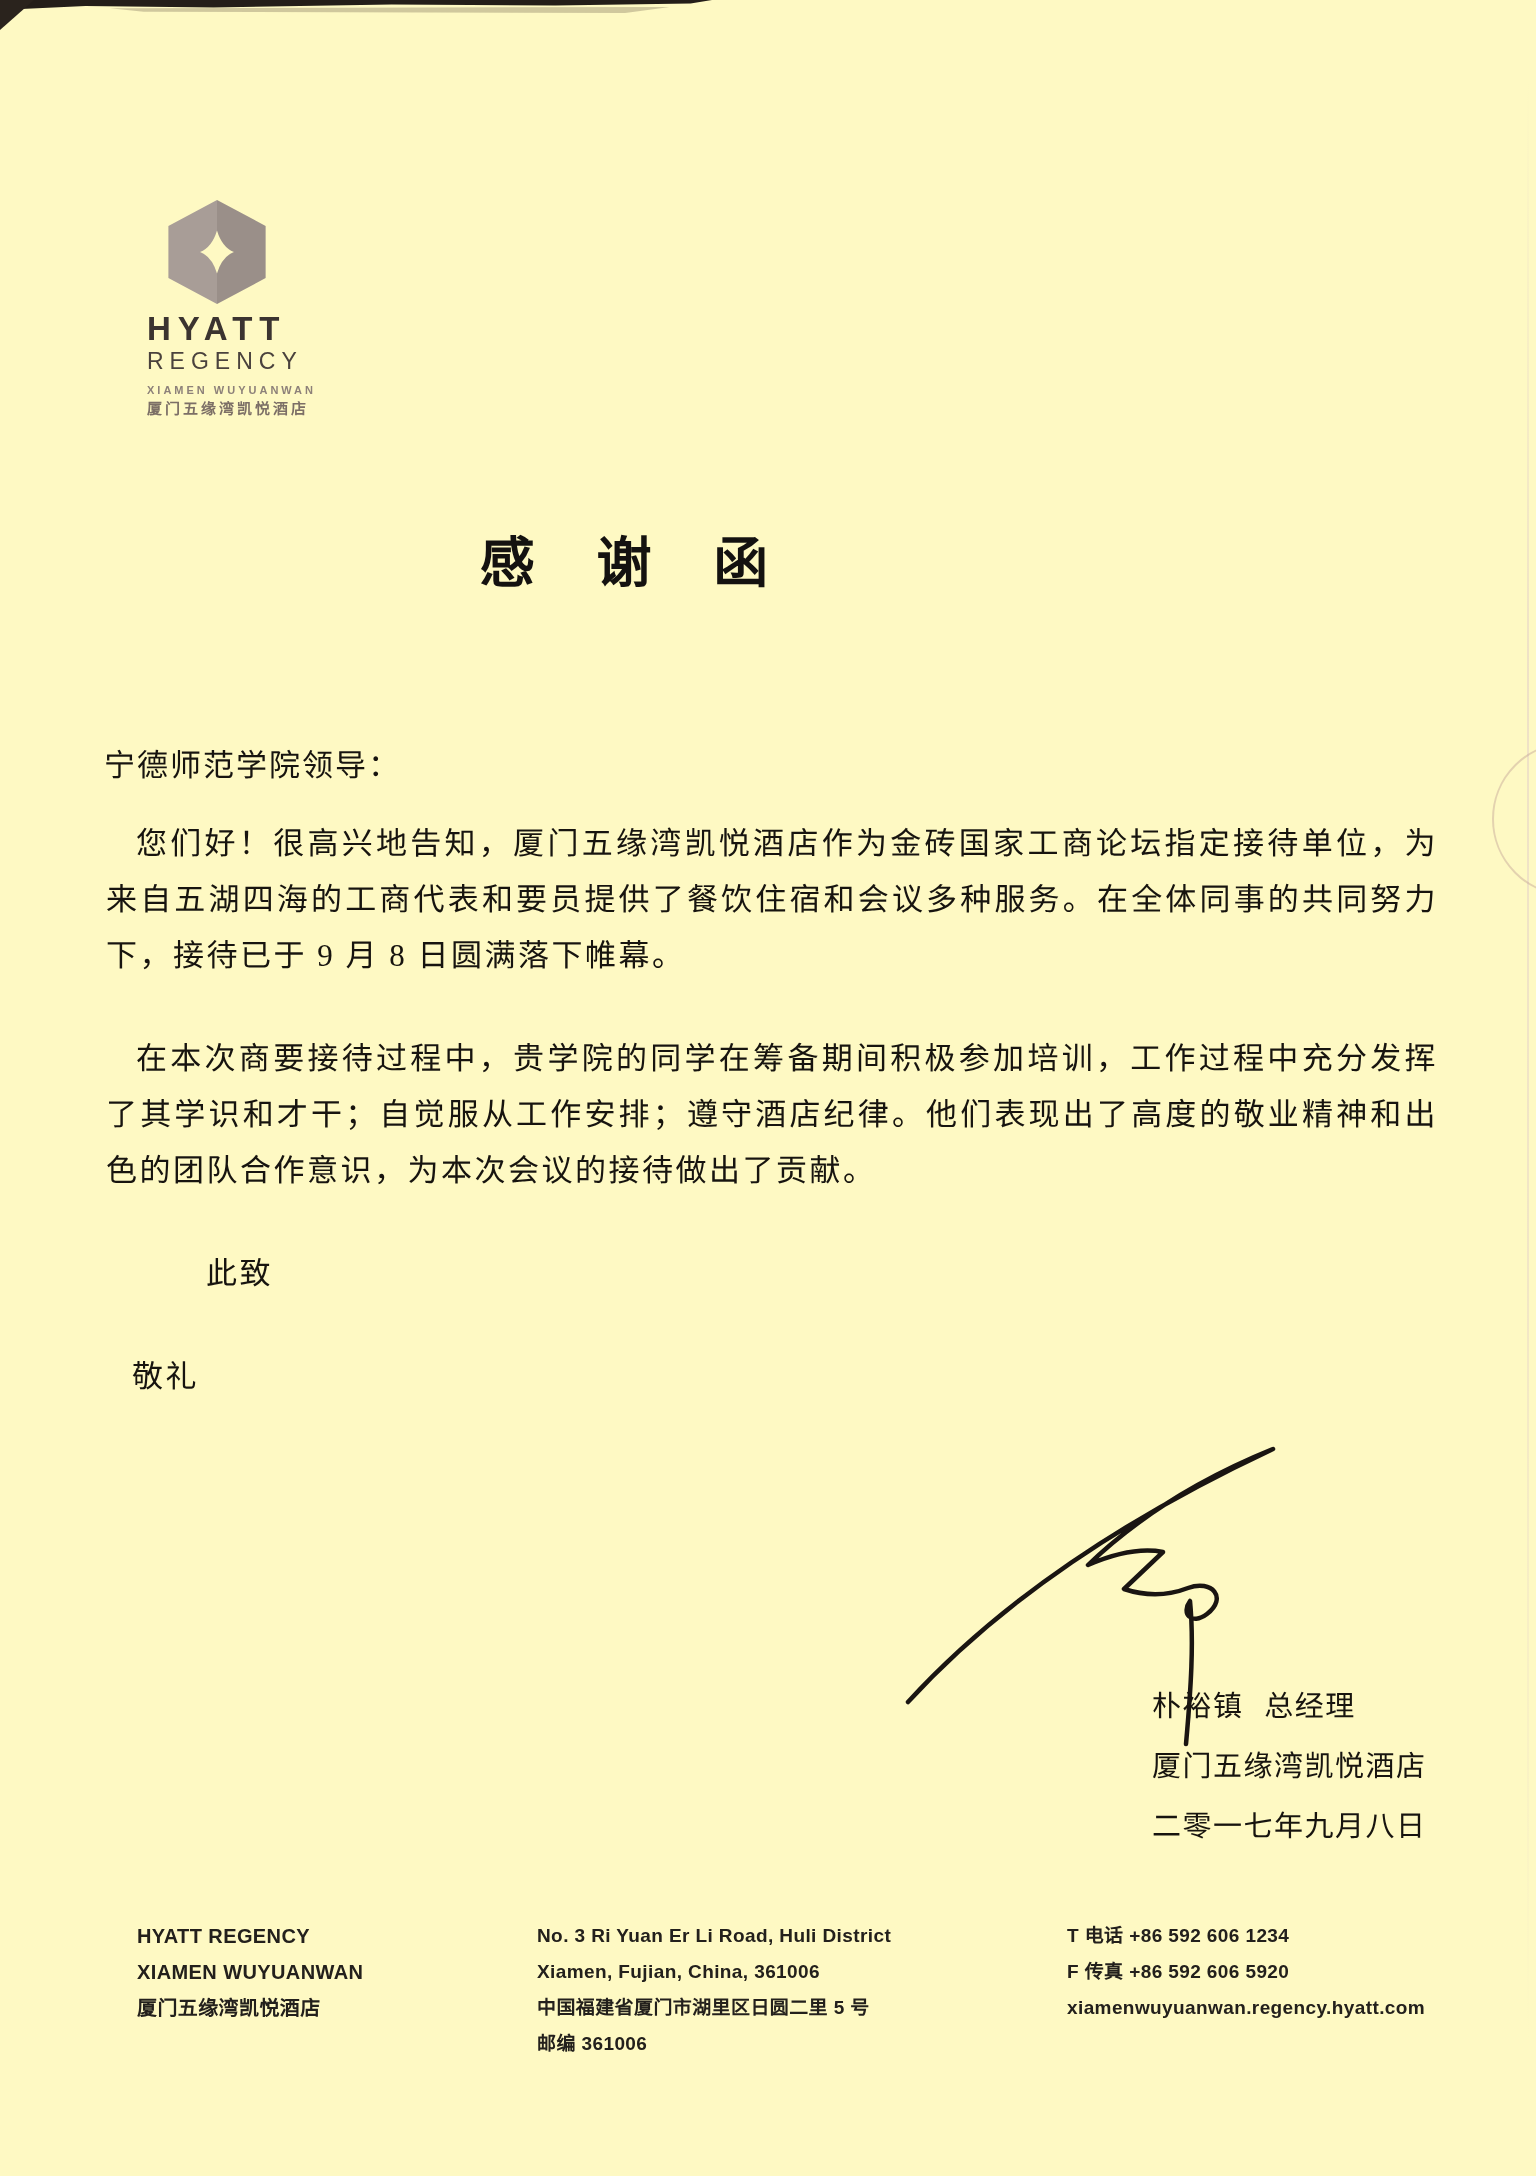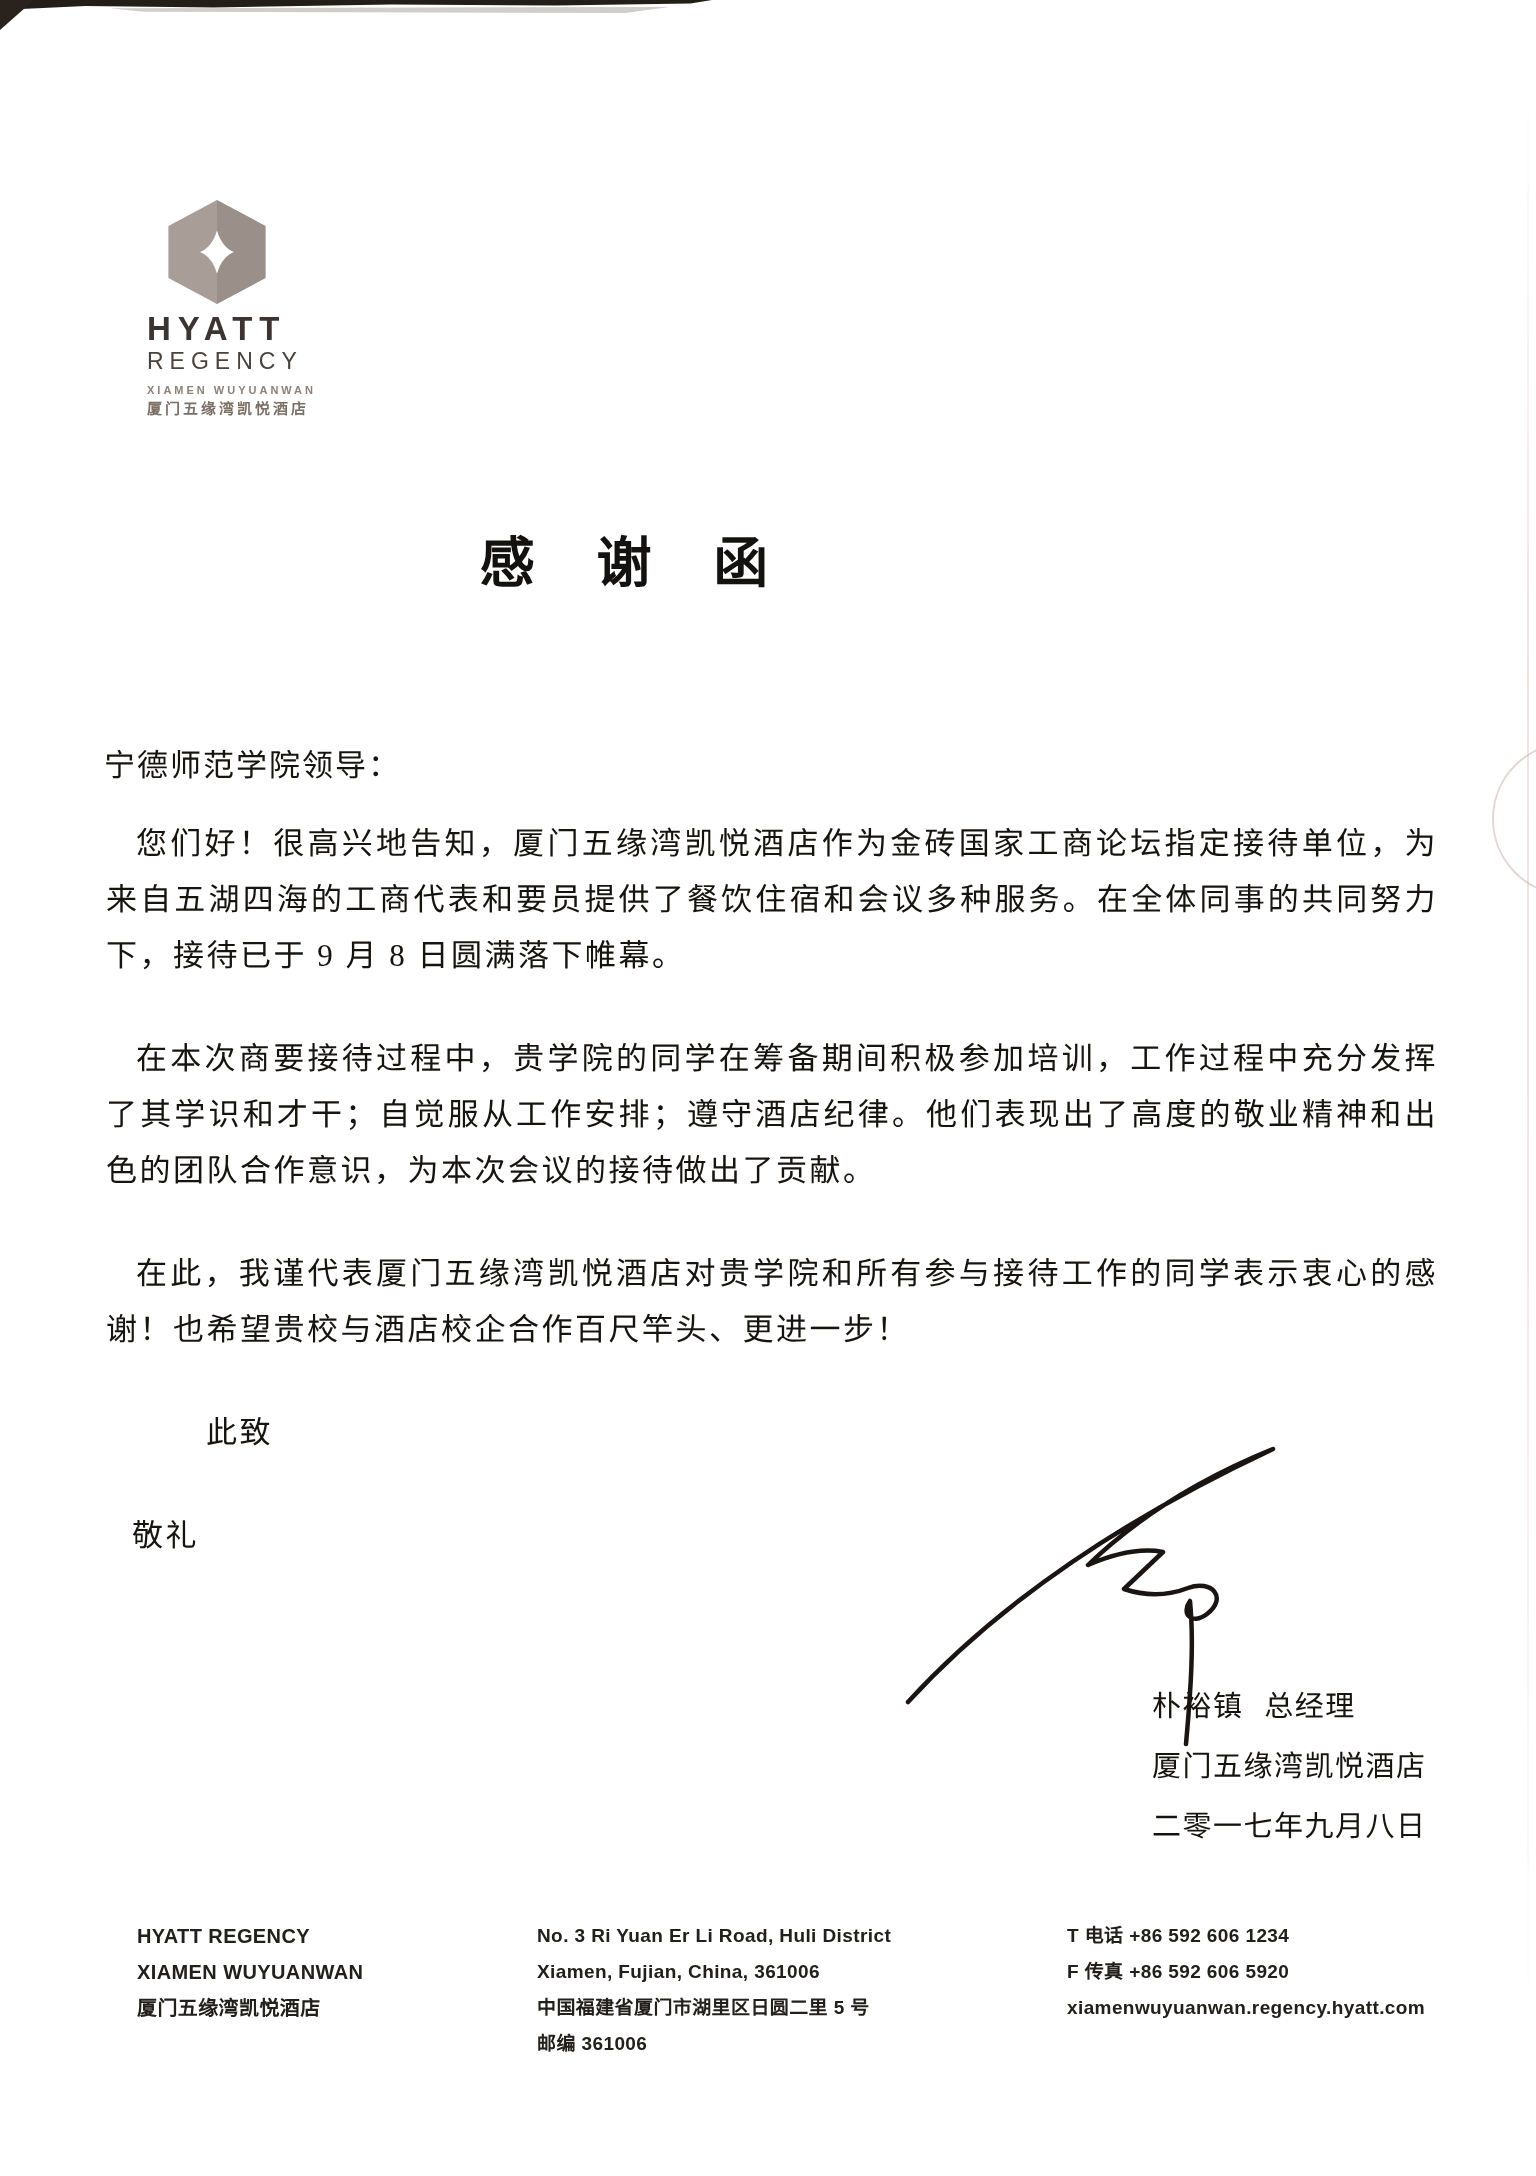--- a/index.html
+++ b/index.html
@@ -1,21 +1,21 @@
 <!DOCTYPE html>
 <html lang="zh-CN"><head>
 <meta charset="utf-8">
 <style>
   html,body{margin:0;padding:0;}
   body{background:#e9e7e3;}
   .page{
     position:relative;
     width:1536px;height:2176px;
     margin:0 auto;
-    background:#ffffff;
+    background:#fef9c3;
     overflow:hidden;
     font-family:"Liberation Serif","DejaVu Serif",serif;
     color:#1c1916;
   }
   
   .scan-top{
     position:absolute;left:0;top:0;width:712px;height:10px;
     background:#241e19;
     clip-path:polygon(0 0,100% 0,97% 35%,78% 55%,55% 45%,30% 75%,12% 60%,0 100%);
   }
@@ -122,21 +122,20 @@
     <div class="logo-loc-cn">厦门五缘湾凯悦酒店</div>
   </div>
 
   <div class="title">感 谢 函</div>
 
   <div class="salutation">宁德师范学院领导：</div>
 
   <div class="body">
     <p>您们好！很高兴地告知，厦门五缘湾凯悦酒店作为金砖国家工商论坛指定接待单位，为来自五湖四海的工商代表和要员提供了餐饮住宿和会议多种服务。在全体同事的共同努力下，接待已于 9 月 8 日圆满落下帷幕。</p>
     <p>在本次商要接待过程中，贵学院的同学在筹备期间积极参加培训，工作过程中充分发挥了其学识和才干；自觉服从工作安排；遵守酒店纪律。他们表现出了高度的敬业精神和出色的团队合作意识，为本次会议的接待做出了贡献。</p>
-    <p>在此，我谨代表厦门五缘湾凯悦酒店对贵学院和所有参与接待工作的同学表示衷心的感谢！也希望贵校与酒店校企合作百尺竿头、更进一步！</p>
     <p class="close-line1">此致</p>
     <p class="close-line2">敬礼</p>
   </div>
 
   <svg class="sig-svg" width="760" height="400" viewBox="600 1380 760 400">
     <path fill="none" stroke="#1a1512" stroke-width="4.5" stroke-linecap="round" stroke-linejoin="round" d="
       M 908 1702
       Q 1040 1558 1273 1449
       Q 1162 1494 1088 1565
       Q 1132 1546 1163 1552

